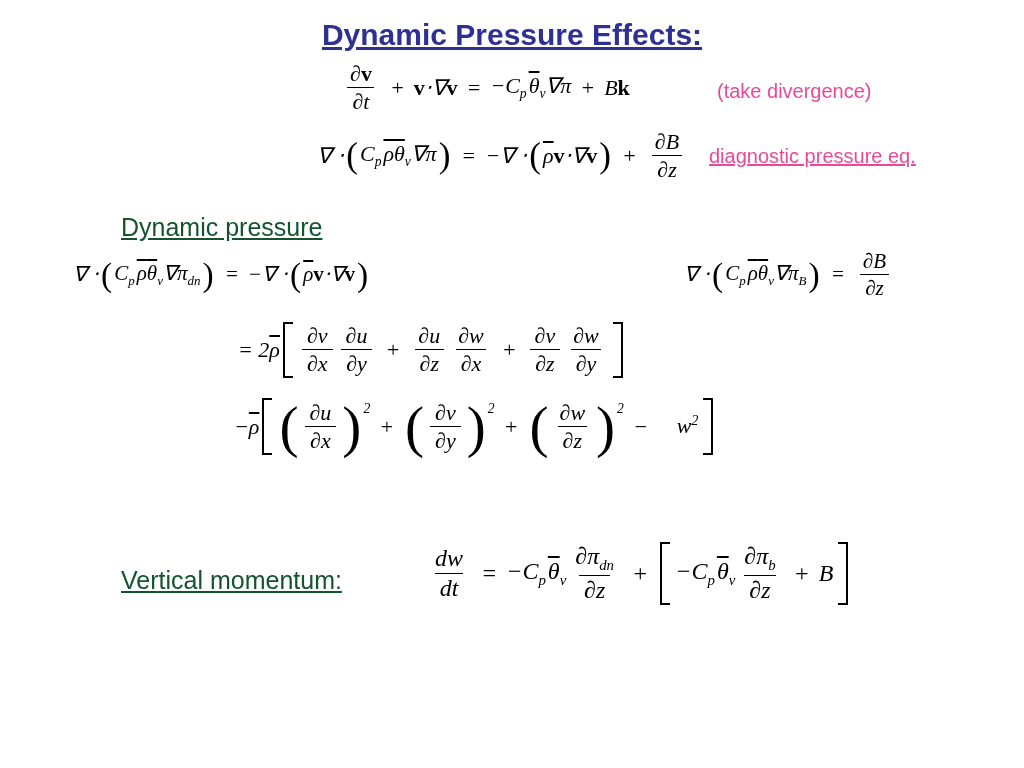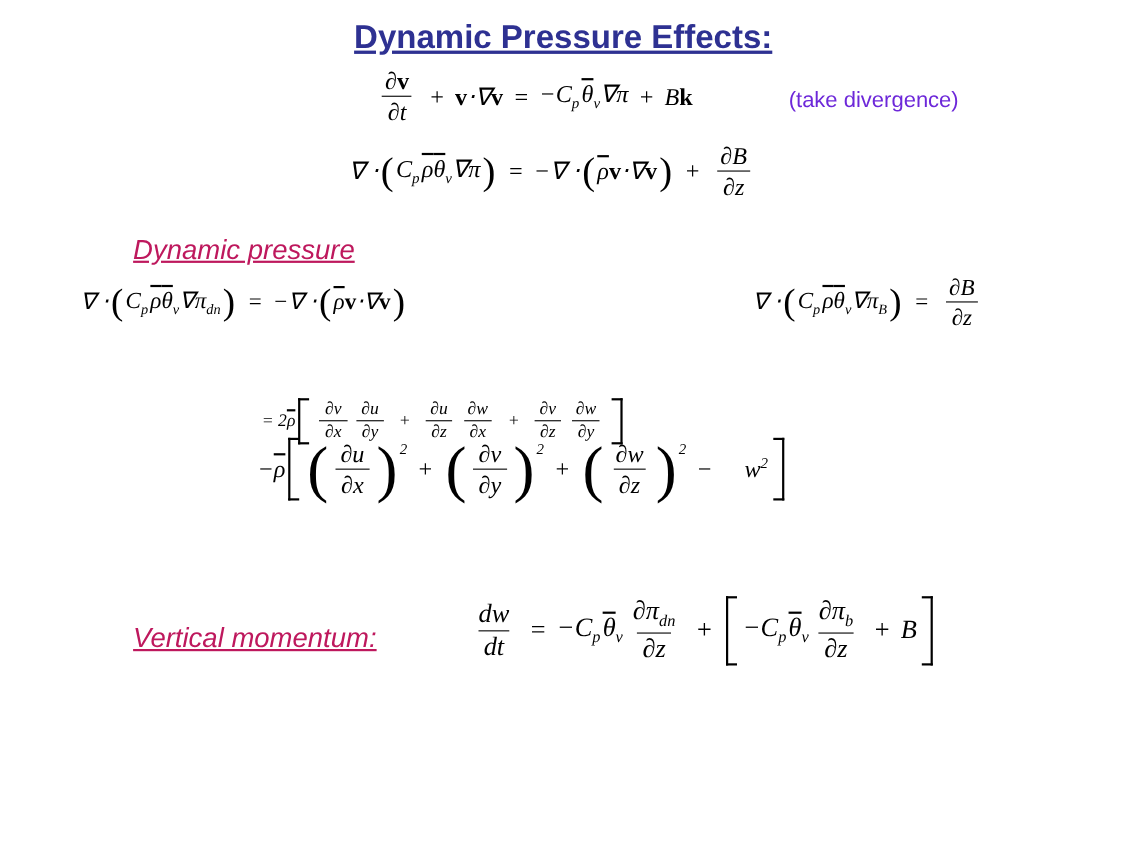--- a/index.html
+++ b/index.html
@@ -6,23 +6,23 @@
   .slide {
     position:relative; width:1024px; height:768px; background:#ffffff;
     font-family:"Liberation Sans", sans-serif; overflow:hidden;
   }
   
   .title {
     position:absolute; top:18px; left:0; width:100%; text-align:center;
     font-size:30px; font-weight:bold; color:#2e3192;
   }
   .title .u { text-decoration:underline; }
-  .annot { position:absolute; color:#6d28d9; font-size:20px; }
+  .annot { position:absolute; color:#ec4899; font-size:20px; }
   .annot.u { text-decoration:underline; }
-  .redhead { position:absolute; color:#be185d; font-size:25px; text-decoration:underline;font-style:italic; }
+  .redhead { position:absolute; color:#14532d; font-size:25px; text-decoration:underline; }
   
   .math {
     position:absolute; display:inline-flex; align-items:center;
     font-family:"Liberation Serif", serif; font-style:italic; color:#000;
     white-space:nowrap;
   }
   .grp { display:inline-block; white-space:nowrap; }
   .op  { margin:0 9px; }
   .ml2 { margin-left:2px; } .ml4 { margin-left:20px; }
   sub  { font-size:0.62em; }
@@ -75,20 +75,21 @@
     <span class="paren">(</span>
     <span class="grp"><span class="ol">ρ</span><span class="vec">v</span><span>⋅∇</span><span class="vec">v</span></span>
     <span class="paren">)</span>
     <span class="grp op">+</span>
     <span class="frac">
       <span class="num">∂B</span>
       <span class="den">∂z</span>
     </span>
   </div>
 
+  <div class="annot u" style="left:709px; top:145px;">diagnostic pressure eq.</div>
 
   <div class="redhead" style="left:121px; top:213px;">Dynamic pressure</div>
 
   <div class="math" style="left:73px; top:258px; font-size:21px;">
     <span class="grp">∇&nbsp;⋅</span>
     <span class="paren">(</span>
     <span class="grp"><span>C</span><sub>p</sub><span class="ol ml2">ρ</span><span class="ol">θ</span><sub>v</sub><span>∇π</span><sub>dn</sub></span>
     <span class="paren">)</span>
     <span class="grp op">=</span>
     <span class="grp">−∇&nbsp;⋅</span>
@@ -102,21 +103,21 @@
     <span class="paren">(</span>
     <span class="grp"><span>C</span><sub>p</sub><span class="ol ml2">ρ</span><span class="ol">θ</span><sub>v</sub><span>∇π</span><sub>B</sub></span>
     <span class="paren">)</span>
     <span class="grp op">=</span>
     <span class="frac">
       <span class="num">∂B</span>
       <span class="den">∂z</span>
     </span>
   </div>
 
-  <div class="math" style="left:238px; top:322px; font-size:16px;margin-top:40px;">
+  <div class="math" style="left:238px; top:322px; font-size:22px;">
     <span class="grp"><span>=&nbsp;2</span><span class="ol">ρ</span></span>
     <span class="brkwrap">
       <span class="brk l"></span>
       <span class="frac">
           <span class="num">∂v</span>
           <span class="den">∂x</span>
         </span>
       <span class="frac">
           <span class="num">∂u</span>
           <span class="den">∂y</span>

